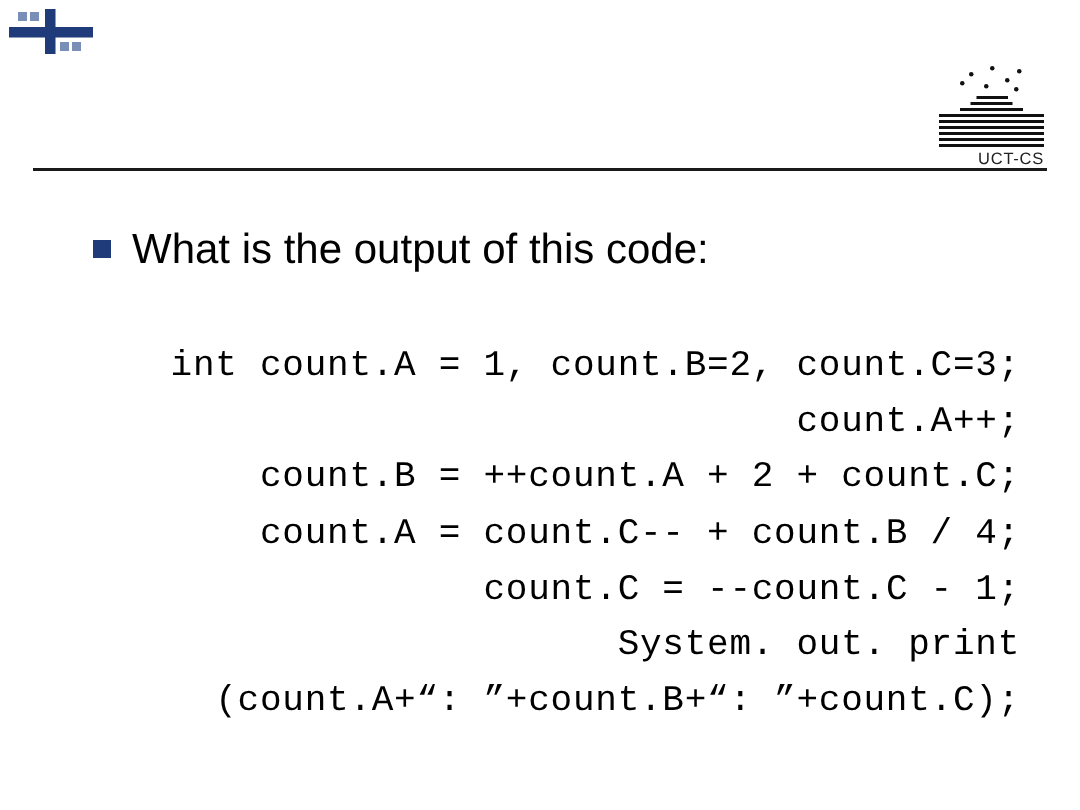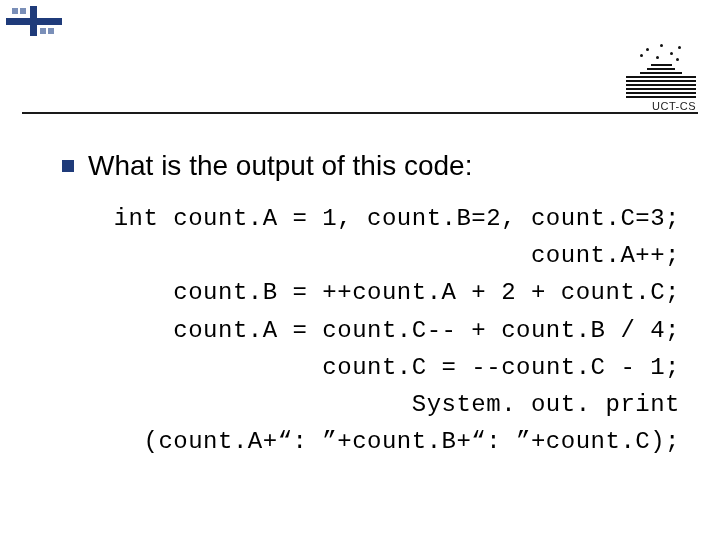--- a/index.html
+++ b/index.html
@@ -83,21 +83,21 @@
   .body {
     position: absolute;
     top: 150px;
     left: 62px;
     right: 40px;
   }
   .bullet-row {
     display: flex;
     align-items: center;
     gap: 14px;
-    margin-bottom: 18px;
+    margin-bottom: 44px;
   }
   .bullet-square {
     width: 12px;
     height: 12px;
     background: #1f3b7a;
     flex: 0 0 auto;
   }
   .bullet-text {
     font-size: 28px;
   }

